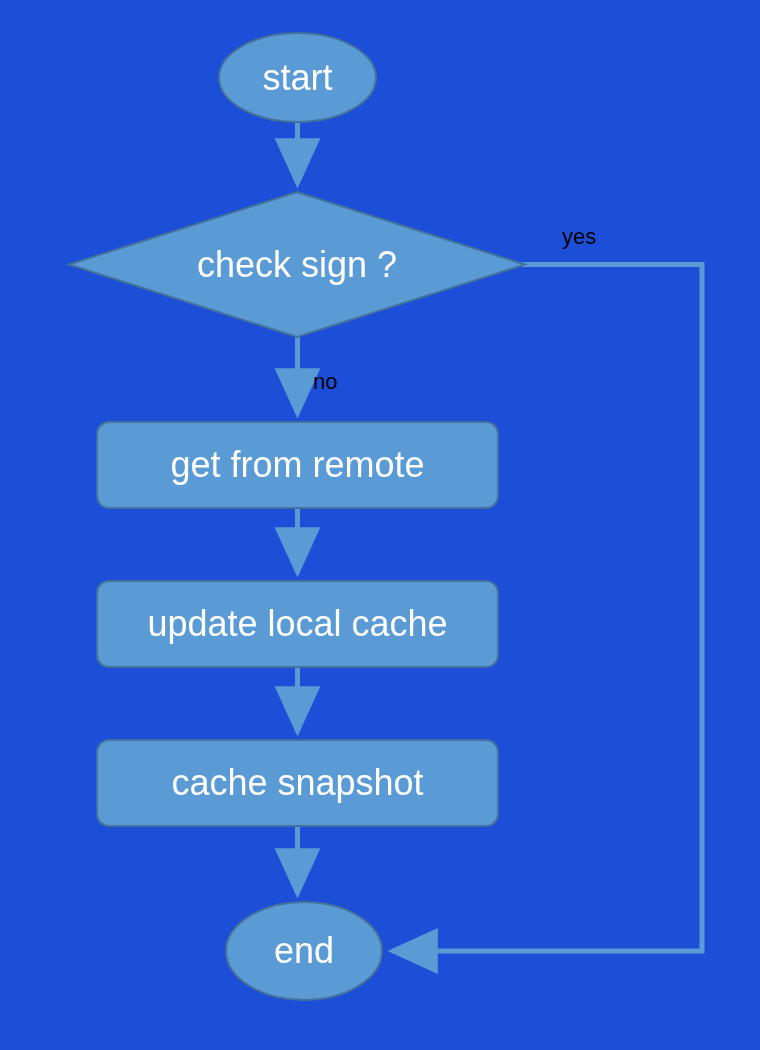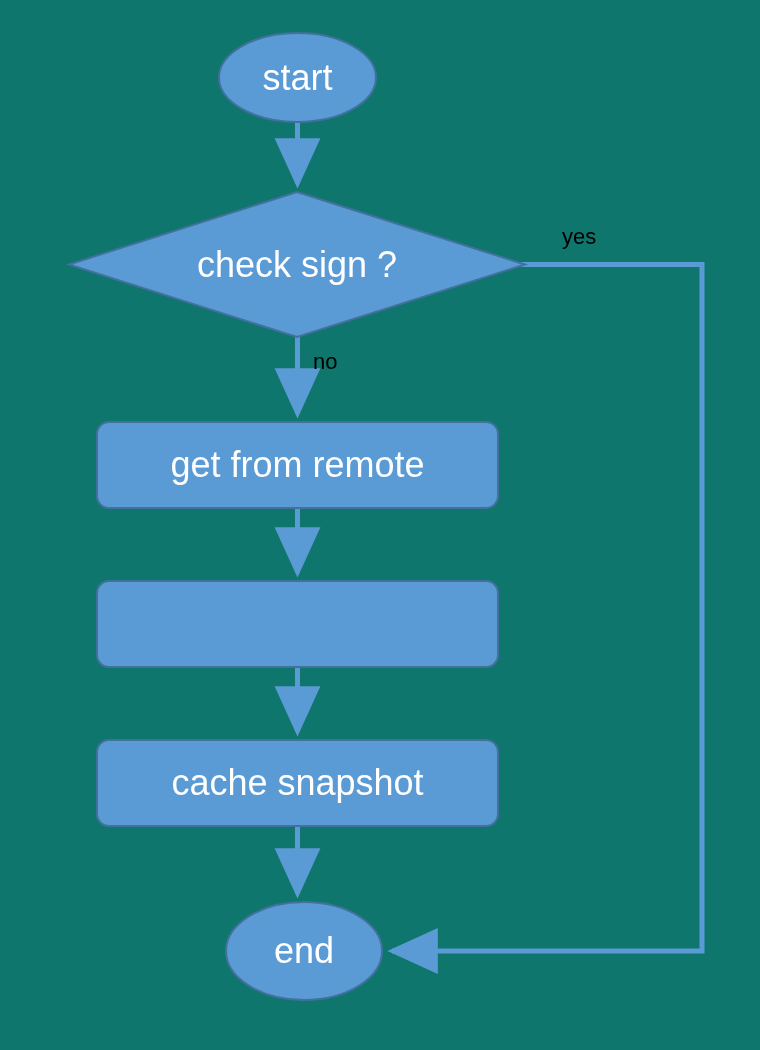--- a/index.html
+++ b/index.html
@@ -11,21 +11,21 @@
   body {
     width: 760px;
     height: 1050px;
     font-family: "Liberation Sans", sans-serif;
     overflow: hidden;
   }
   #flowchart-canvas {
     position: relative;
     width: 760px;
     height: 1050px;
-    background: #0f766e;
+    background: #1d4ed8;
   }
   #flow-svg {
     position: absolute;
     top: 0;
     left: 0;
     width: 760px;
     height: 1050px;
   }
   .node-label {
     position: absolute;
@@ -98,22 +98,23 @@
       <ellipse cx="304" cy="951" rx="78" ry="49" fill="#5B9BD5" stroke="#41719C" stroke-width="2"></ellipse>
     </g>
   </svg>
 
   <div class="node-label" style="left:219px; top:33px; width:157px; height:89px;">start</div>
 
   <div class="node-label" style="left:69px; top:228px; width:456px; height:73px;">check sign ?</div>
 
   <div class="node-label" style="left:97px; top:422px; width:401px; height:86px;border-radius:15px;">get from remote</div>
 
+  <div class="node-label" style="left:97px; top:581px; width:401px; height:86px;">update local cache</div>
 
   <div class="node-label" style="left:97px; top:740px; width:401px; height:86px;">cache snapshot</div>
 
   <div class="node-label" style="left:226px; top:902px; width:156px; height:98px;">end</div>
 
-  <div class="edge-label" style="left:313px; top:351px;">no</div>
+  <div class="edge-label" style="left:313px; top:371px;">no</div>
 
   <div class="edge-label" style="left:562px; top:226px;">yes</div>
 
 </div>
 
 </body></html>

